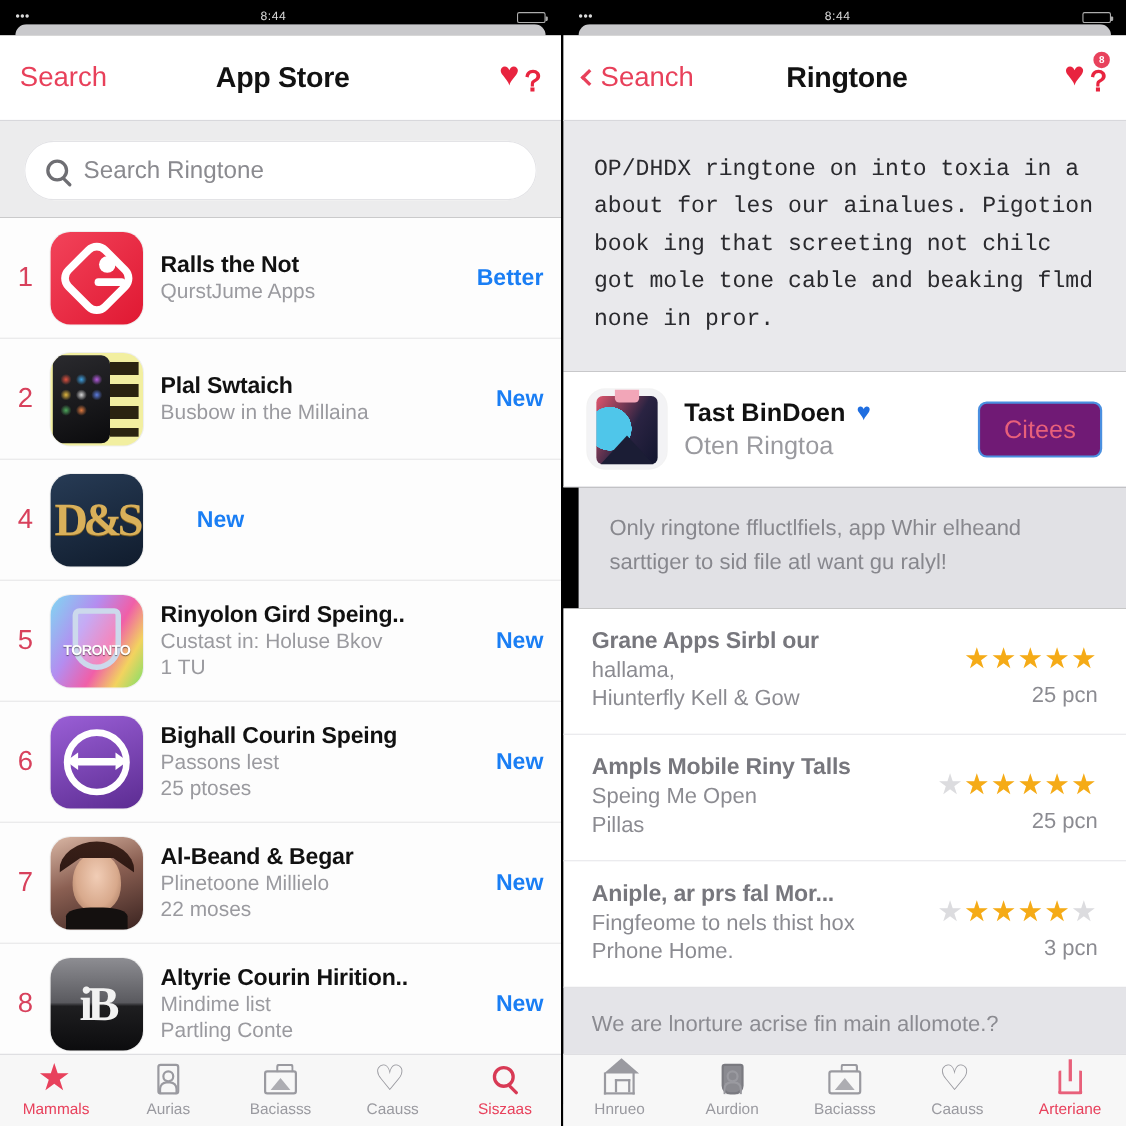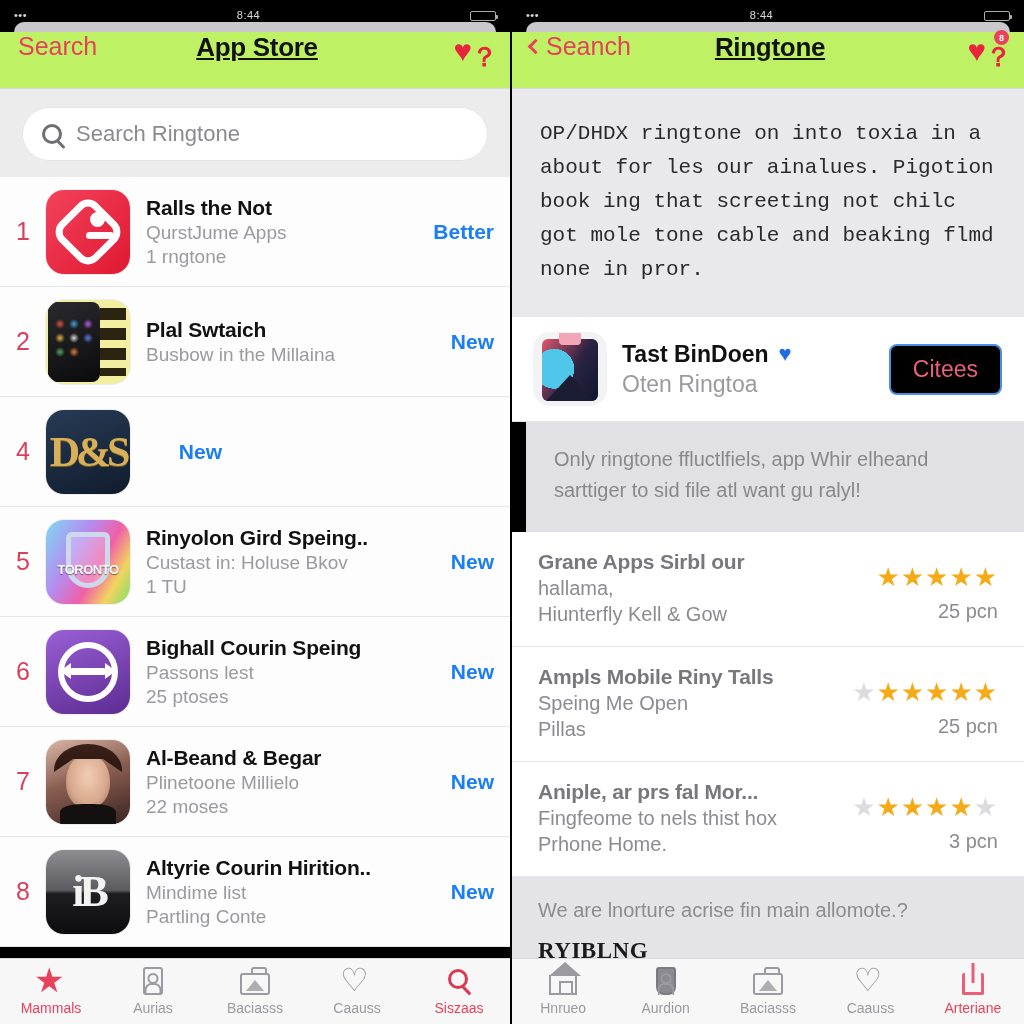--- a/index.html
+++ b/index.html
@@ -37,41 +37,40 @@
 
   
   .lip {
     height: 10px; margin: 0 14px; background: #c9c9cc;
     border-radius: 10px 10px 0 0;
   }
 
   
   .navbar {
     position: relative;
-    height: 57px;
-    background: #bef264;
-    display: flex; align-items: flex-start;
+    height: 78px;
+    background: #ffffff;
+    display: flex; align-items: center;
     padding: 0 18px;
     border-bottom: 1px solid #d8d8dc;
   }
   .nav-back {
     display: flex; align-items: center; gap: 3px;
     color: #e8405a; font-size: 25px; font-weight: 400;
     z-index: 2;
   }
   .chev {
     display: inline-block; width: 11px; height: 11px;
     border-left: 3.5px solid #e8405a; border-bottom: 3.5px solid #e8405a;
     transform: rotate(45deg); margin-right: 2px;
   }
   .nav-title {
     position: absolute; left: 4px; right: 0; text-align: center;
     font-size: 26px; font-weight: bold; color: #121212;
     letter-spacing: -.3px;
-    text-decoration: underline;
   }
   .nav-right { margin-left: auto; position: relative; z-index: 2; }
   .heart-mark { position: relative; width: 40px; height: 44px; }
   .heart-mark .hv {
     position: absolute; left: 2px; top: 4px;
     font-size: 30px; color: #e8243f; line-height: 1;
     transform: scaleX(1.05);
   }
   .heart-mark .tail {
     position: absolute; left: 19px; top: 12px;
@@ -245,21 +244,21 @@
   }
   .promo-meta { flex: 1; min-width: 0; }
   .promo-title {
     font-size: 23px; font-weight: bold; color: #111;
     display: flex; align-items: center; gap: 10px;
   }
   .blueheart { color: #1f6ee0; font-size: 22px; }
   .promo-sub { font-size: 23px; color: #9a9a9f; margin-top: 3px; }
   .citees-btn {
     flex: none; border: 2px solid #4a8fe0; border-radius: 8px;
-    color: #e8607a; font-size: 23px; padding: 10px 22px; background: #000000;
+    color: #e8607a; font-size: 23px; padding: 10px 22px; background: #701a75;
   }
   .note {
     background: #e1e1e5; padding: 22px 28px 26px 28px;
     font-size: 20px; line-height: 1.55; color: #87878d; margin-left: 14px;
   }
 
   .reviews { background: #fff; }
   .review {
     display: flex; align-items: flex-start;
     padding: 18px 26px 20px 26px;
@@ -401,21 +400,20 @@
       <div class="approw">
         <div class="rank">1</div>
         <div class="appicon ic1">
           <i class="dia"></i>
             <i class="head"></i>
             <i class="arm"></i>
         </div>
         <div class="appmeta">
           <div class="app-title">Ralls the Not</div>
           <div class="app-sub">QurstJume Apps</div>
-          <div class="app-sub2">1 rngtone</div>
         </div>
         <div class="app-action">Better</div>
       </div>
 
       <div class="approw">
         <div class="rank">2</div>
         <div class="appicon ic2">
           <i class="ph"></i>
             <i class="dots"></i>
             <i class="cards"></i>

